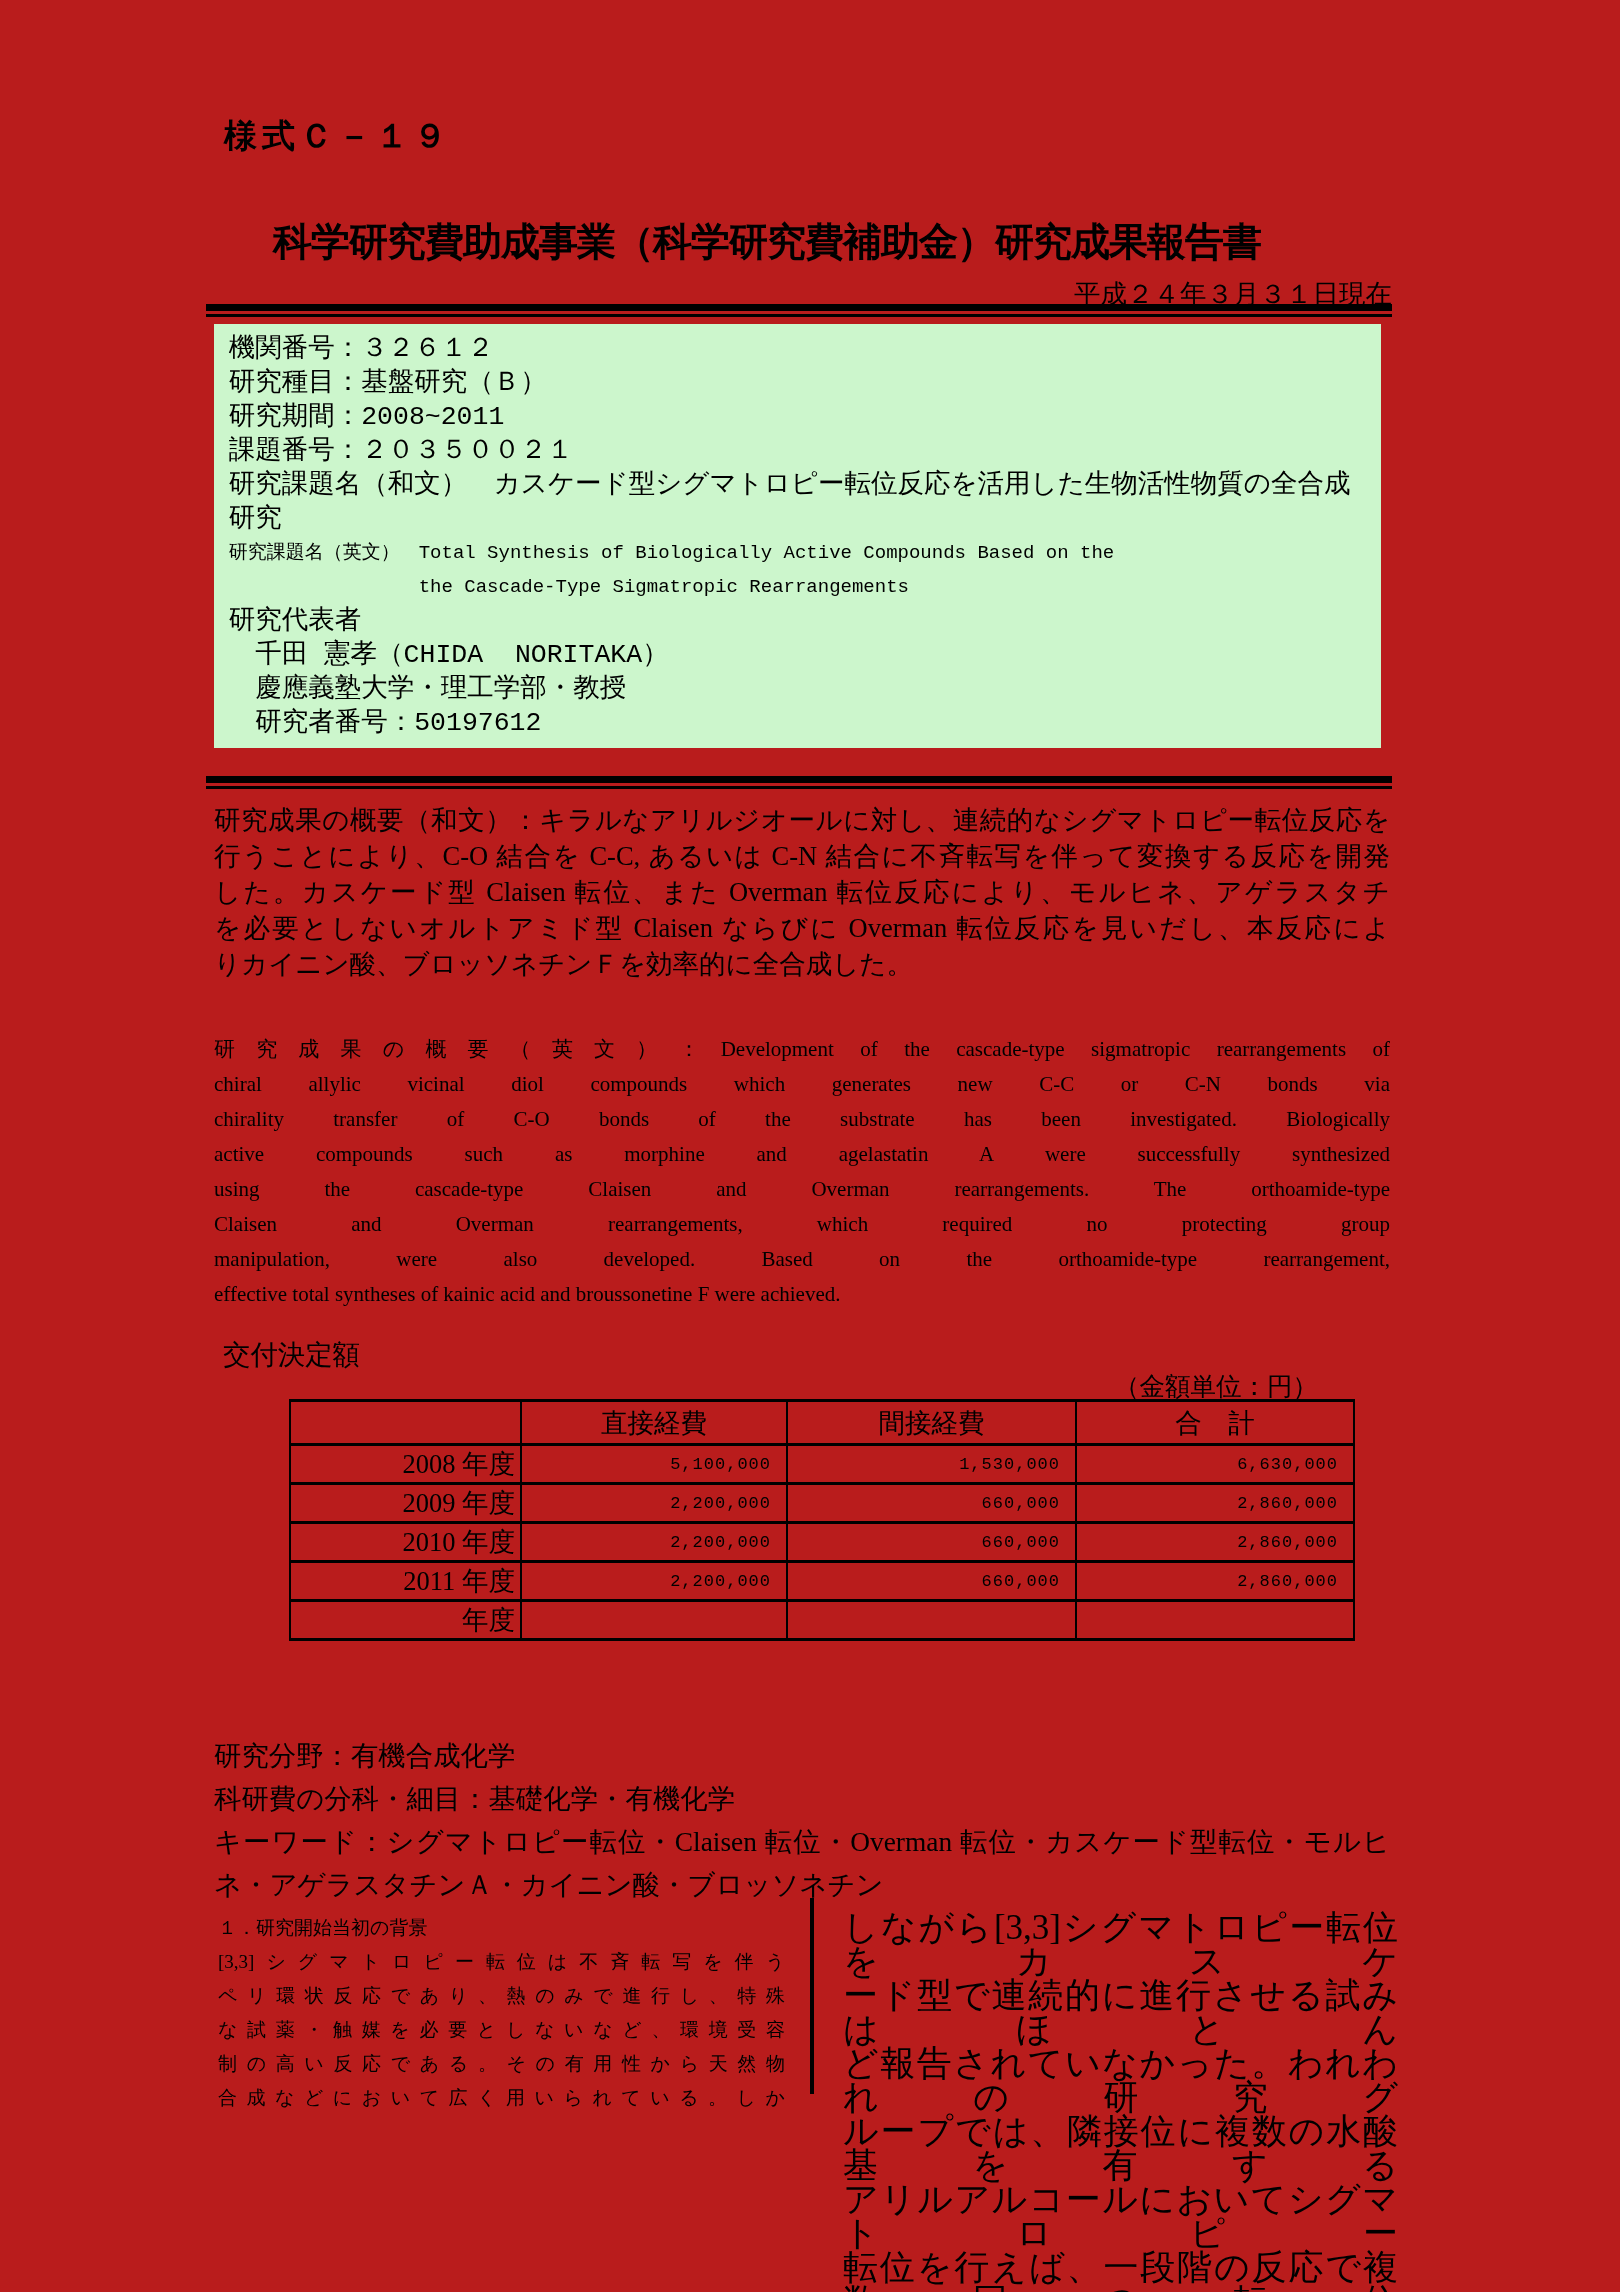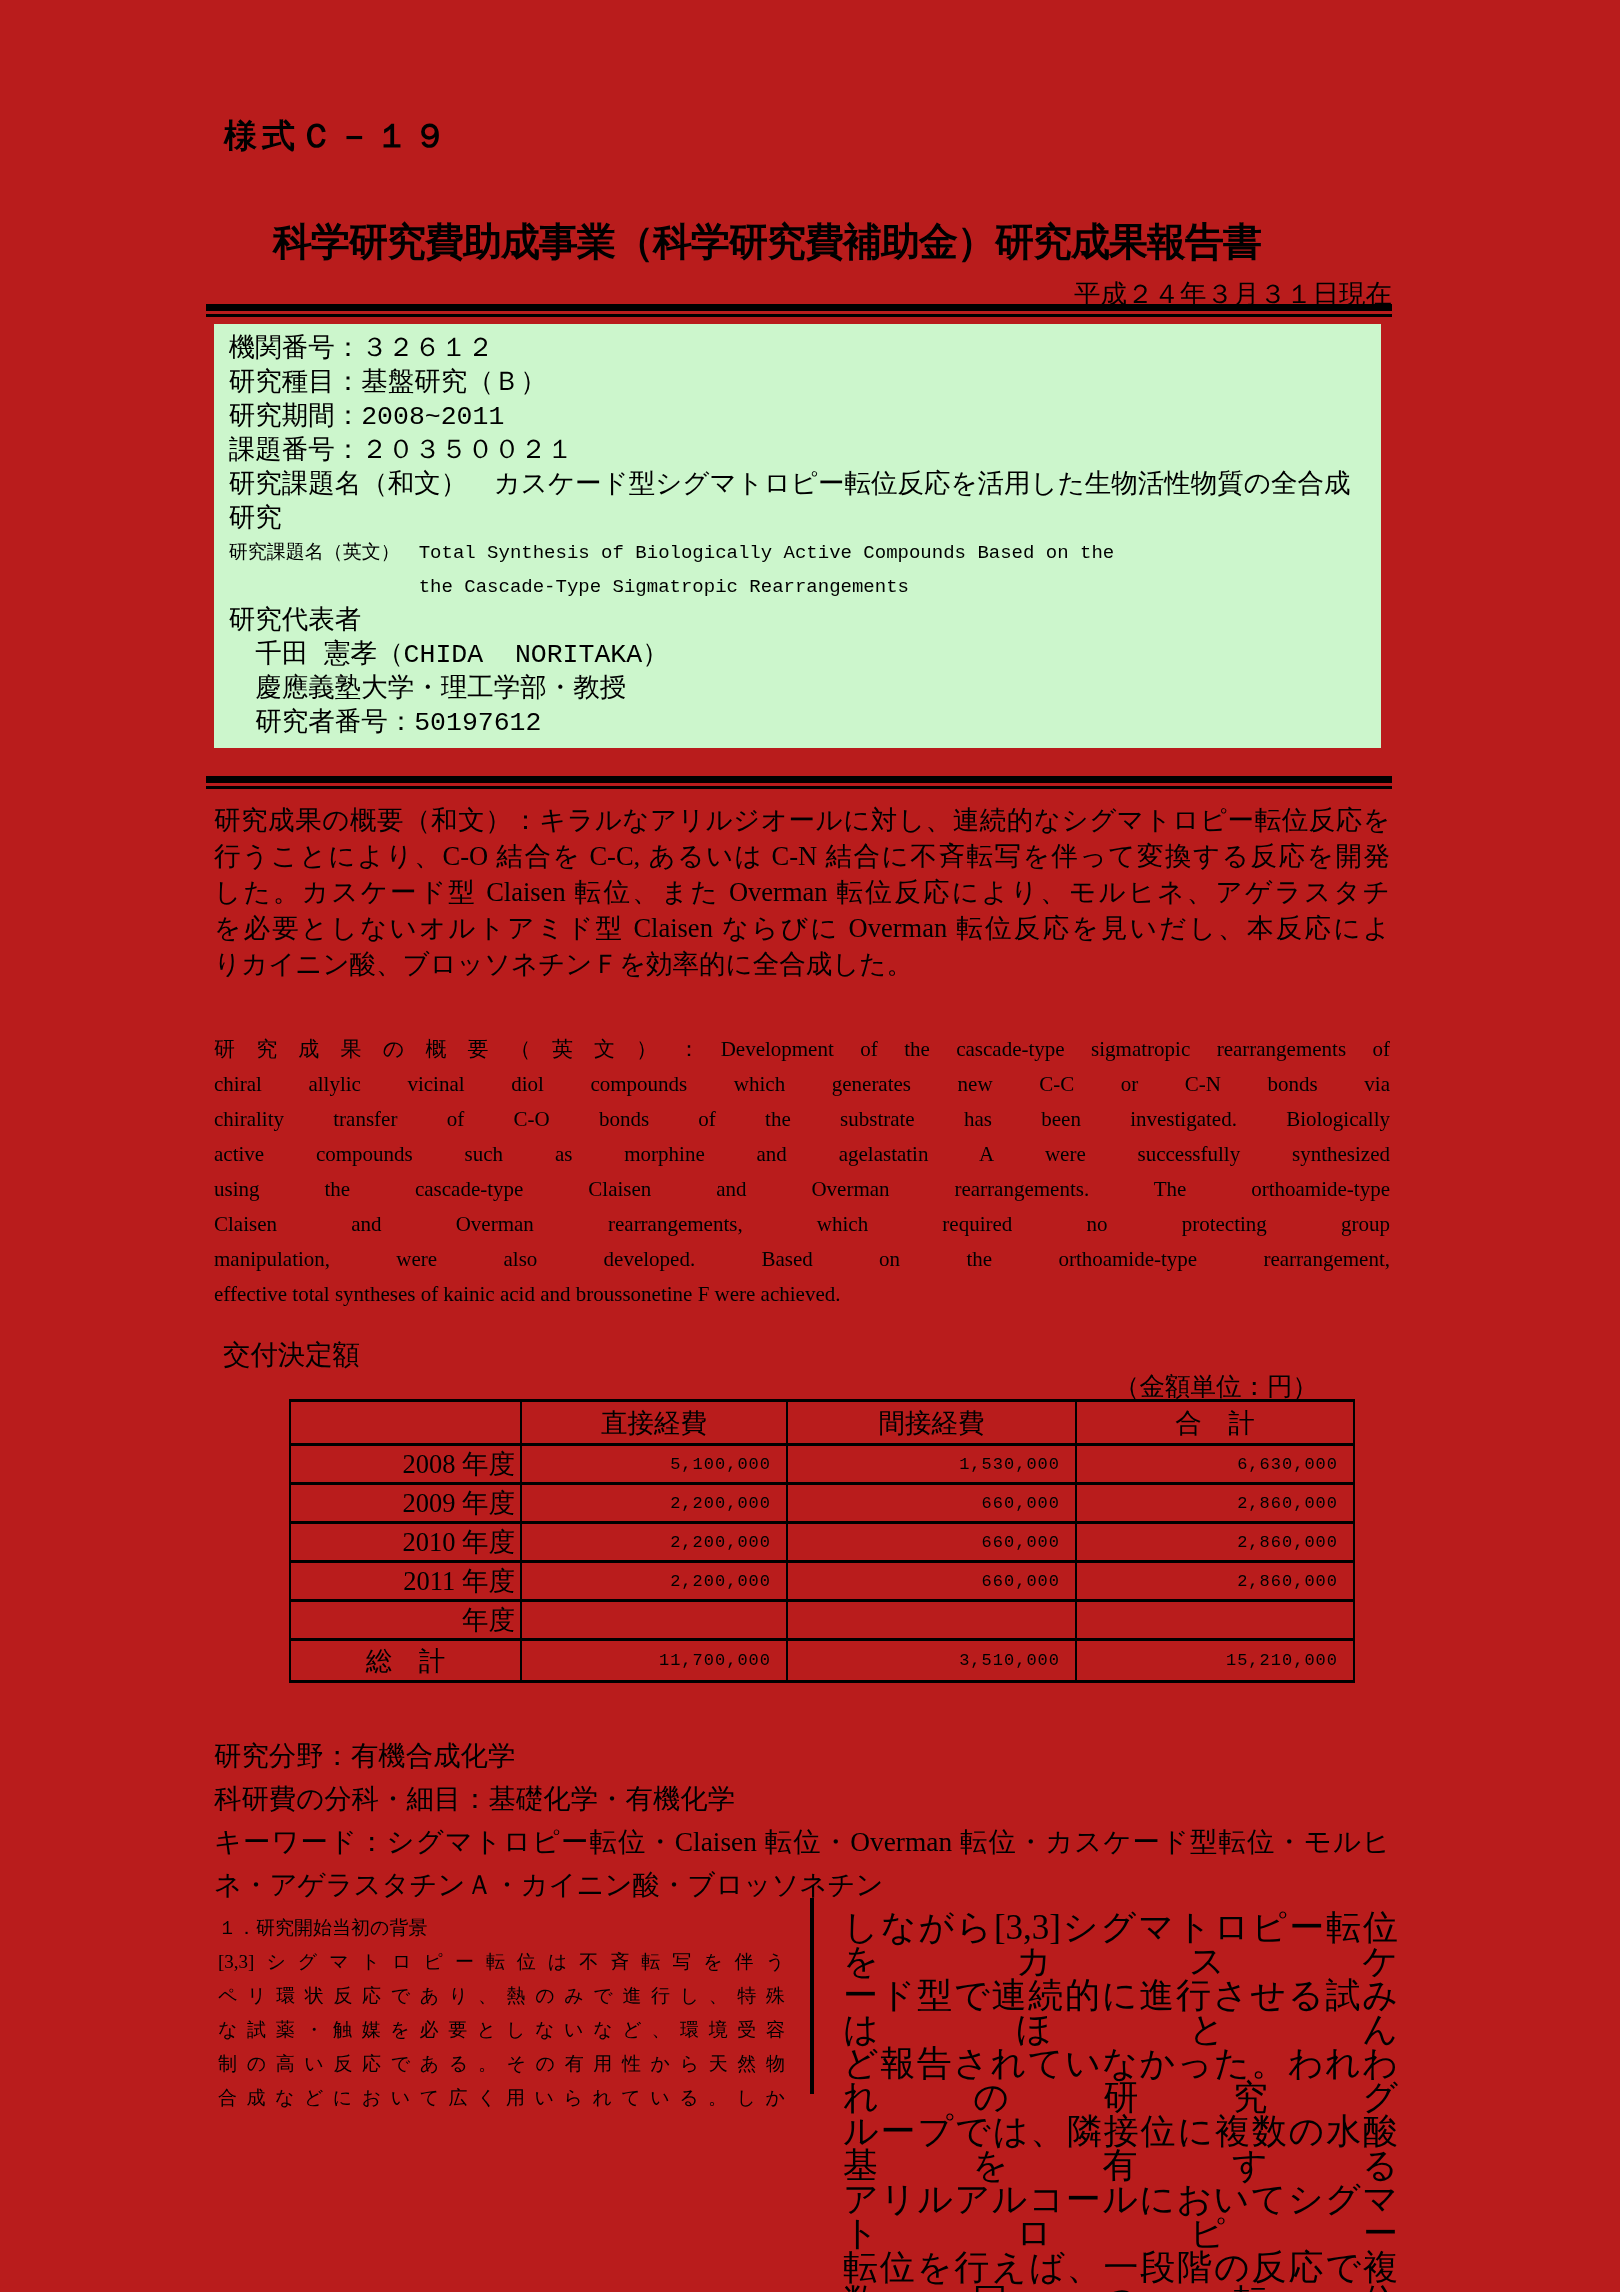--- a/index.html
+++ b/index.html
@@ -251,26 +251,20 @@
       <td class="num">2,200,000</td>
       <td class="num">660,000</td>
       <td class="num">2,860,000</td>
     </tr>
     <tr>
       <td class="year">年度</td>
       <td class="num"></td>
       <td class="num"></td>
       <td class="num"></td>
     </tr>
-    <tr class="trow">
-      <td class="total-label">総　計</td>
-      <td class="num">11,700,000</td>
-      <td class="num">3,510,000</td>
-      <td class="num">15,210,000</td>
-    </tr>
   </tbody>
     </table>
 
   <div id="field-info">
     <div class="lline">研究分野：有機合成化学</div>
     <div class="lline">科研費の分科・細目：基礎化学・有機化学</div>
     <div class="jline">キーワード：シグマトロピー転位・Claisen 転位・Overman 転位・カスケード型転位・モルヒ</div>
     <div class="lline">ネ・アゲラスタチンＡ・カイニン酸・ブロッソネチン</div>
   </div>
 

